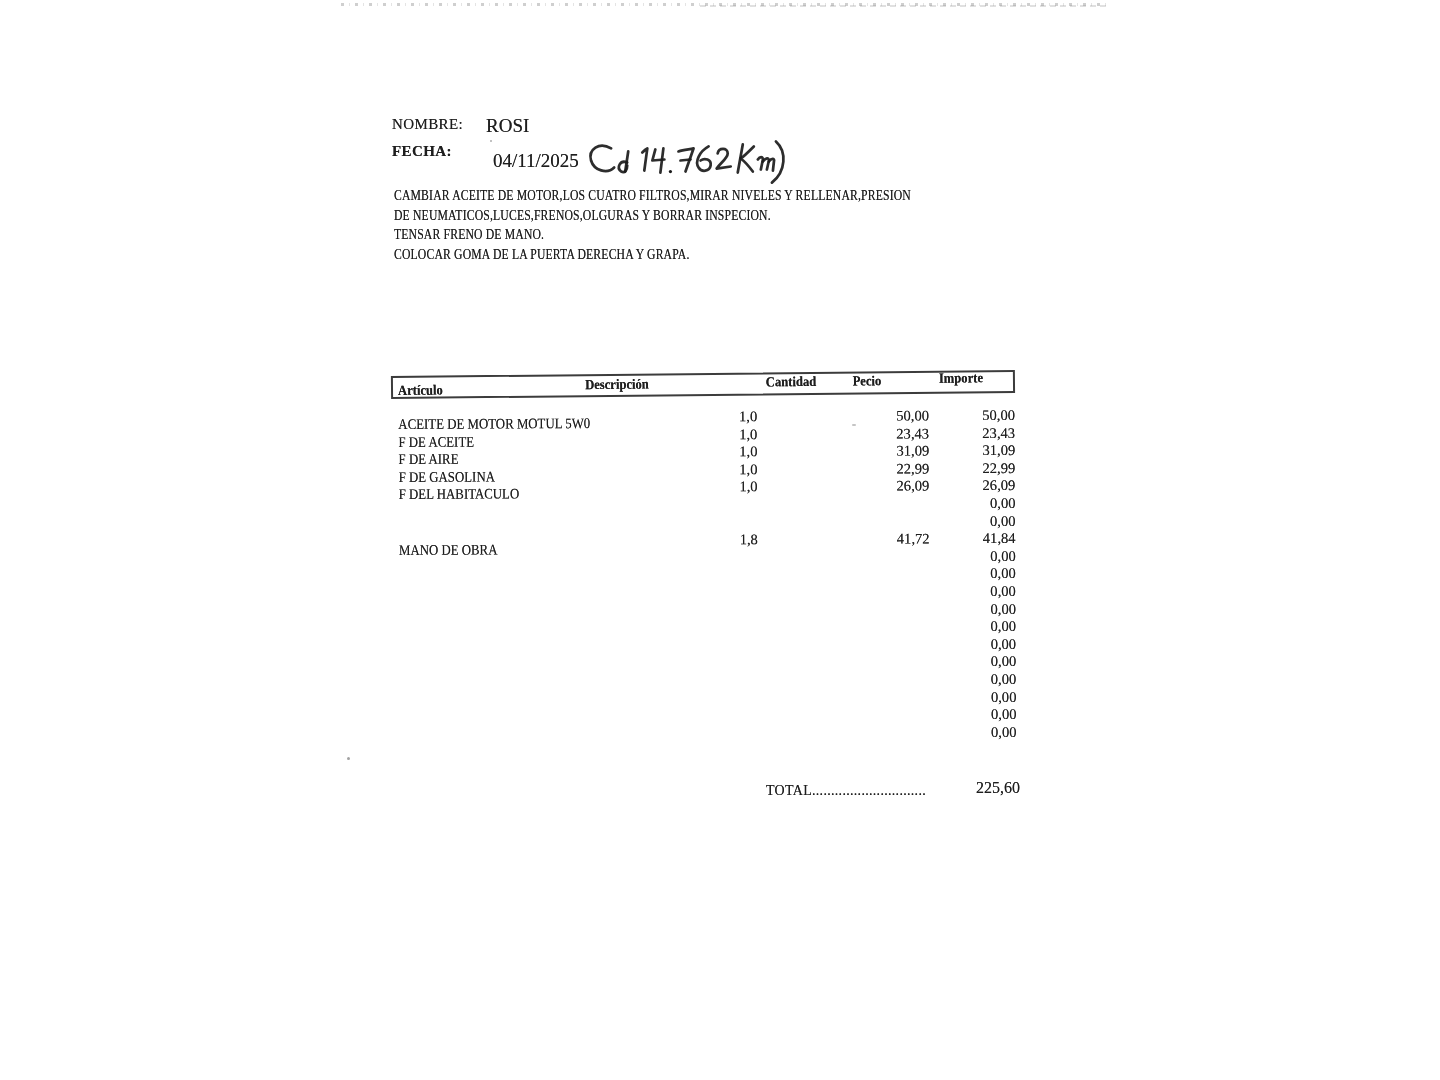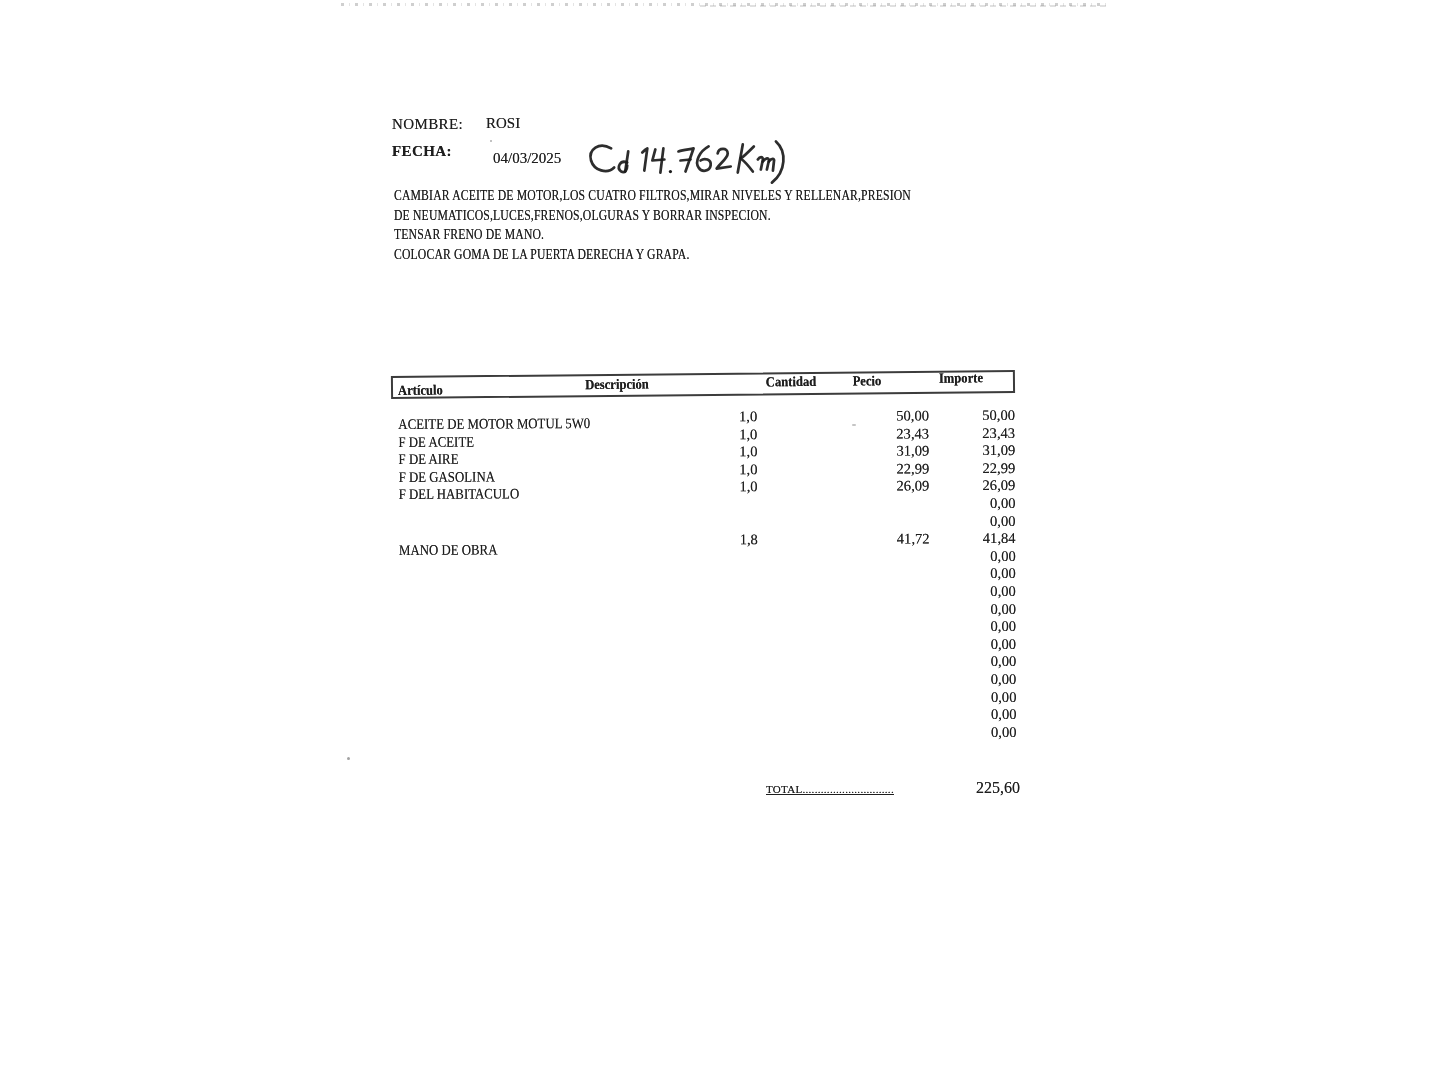--- a/index.html
+++ b/index.html
@@ -20,21 +20,21 @@
   .scan-line2 {
     position:absolute; top:5px; left:700px; width:410px; height:2px; opacity:.45;
     background:repeating-linear-gradient(90deg, rgba(130,130,130,.55) 0 6px, transparent 6px 10px);
   }
   .dot { position:absolute; background:#8b8b8b; border-radius:50%; }
 
   .ink { text-shadow:0 0 .45px rgba(25,25,25,.7); }
 
   
   .field-label { position:absolute; font-size:15px; letter-spacing:.4px; white-space:nowrap; }
-  .field-value { position:absolute; font-size:15px; white-space:nowrap; }
+  .field-value { position:absolute; font-size:19px; white-space:nowrap; }
   .pos-nombre-label { left:392px; top:116px;text-align:center; }
   .pos-nombre-value { left:486px; top:115px; }
   .pos-fecha-label  { left:392px; top:143px;font-weight:bold; }
   .pos-fecha-value  { left:493px; top:150px; }
 
   
   .hand { position:absolute; left:583px; top:138px; width:206px; height:47px; }
   .hand svg { width:100%; height:100%; }
   .hand path { fill:none; stroke:#1b1b1b; stroke-width:2.7; stroke-linecap:round; stroke-linejoin:round; opacity:.92; }
 
@@ -70,36 +70,36 @@
   .row span { text-shadow:0 0 .4px rgba(20,20,20,.65); }
   .c-art  { width:346px; padding-left:6px; text-align:left; white-space:nowrap;
             transform:scaleX(.88); transform-origin:0 50%;
             position:relative; top:6px; }
   .c-cant { width:104px; text-align:left; }
   .c-pec  { width:86px;  text-align:right; }
   .c-imp  { width:86px;  text-align:right; }
   .row-mano .c-art { top:9px; }
 
   
-  .total-label { position:absolute; left:766px; top:783px; font-size:11px; letter-spacing:.3px; white-space:nowrap;text-decoration:underline; }
+  .total-label { position:absolute; left:766px; top:783px; font-size:14px; letter-spacing:.3px; white-space:nowrap; }
   .total-value { position:absolute; left:930px; top:779px; width:90px; text-align:right; font-size:16px; }
 </style>
 </head>
 <body>
 
 <div class="scan-line"></div>
 <div class="scan-line2"></div>
 <div class="dot" style="left:347px;top:757px;width:3px;height:3px;opacity:.8;"></div>
 <div class="dot" style="left:490px;top:140px;width:2px;height:2px;opacity:.7;"></div>
 <div class="dot" style="left:852px;top:424px;width:4px;height:2px;opacity:.5;border-radius:1px;"></div>
 
 <span class="field-label ink pos-nombre-label">NOMBRE:</span>
 <span class="field-value ink pos-nombre-value">ROSI</span>
 <span class="field-label ink pos-fecha-label">FECHA:</span>
-<span class="field-value ink pos-fecha-value">04/03/2025</span>
+<span class="field-value ink pos-fecha-value">04/11/2025</span>
 
 <div class="hand" role="img" aria-label="Cd 14.762 Km)">
   <svg viewBox="0 0 205 46">
     <path d="M28,10 C16,3 5,11 8,22 C11,32 24,36 31,29"></path>
     <path d="M45,13 L42,33"></path>
     <path d="M44,24 C37,21 33,29 38,33 C42,35 44,31 44,27"></path>
     <path d="M59,14 C61,12 62,11 64,10 L61,32"></path>
     <path d="M72,11 L69,22 L81,21"></path>
     <path d="M80,10 L77,34"></path>
     <circle cx="87" cy="33" r="1.6" fill="#1b1b1b" stroke="none"></circle>

